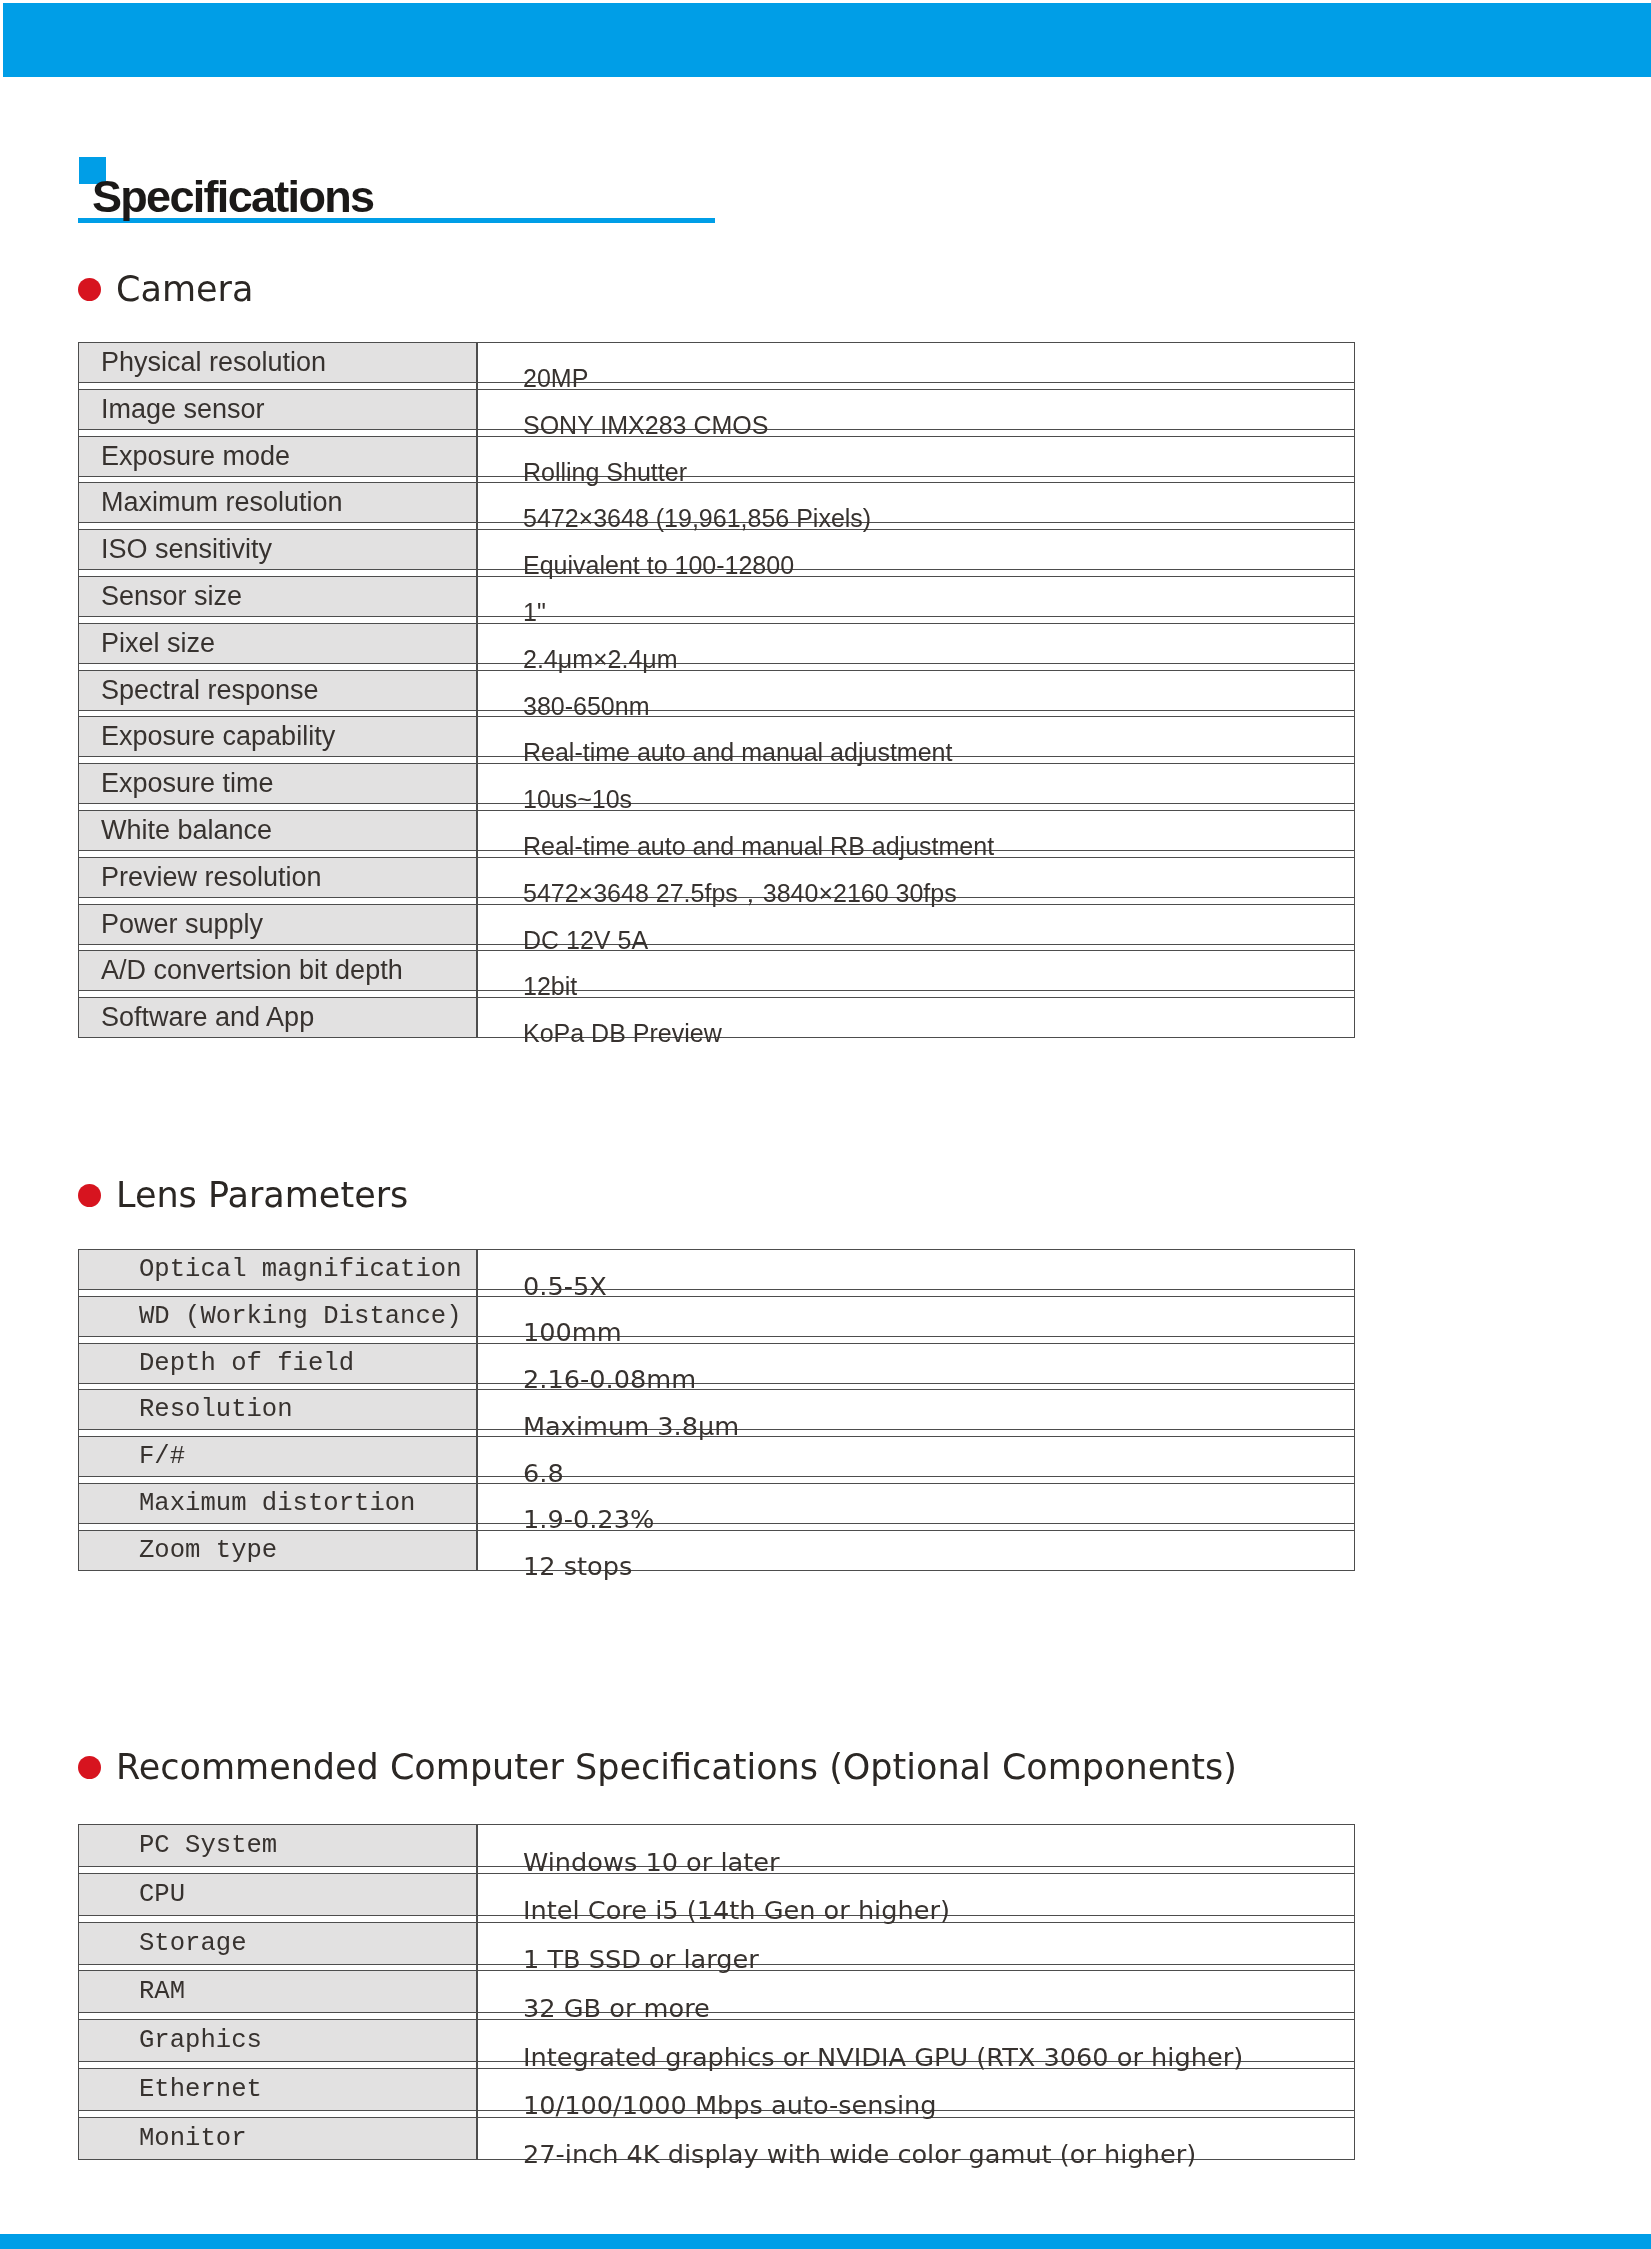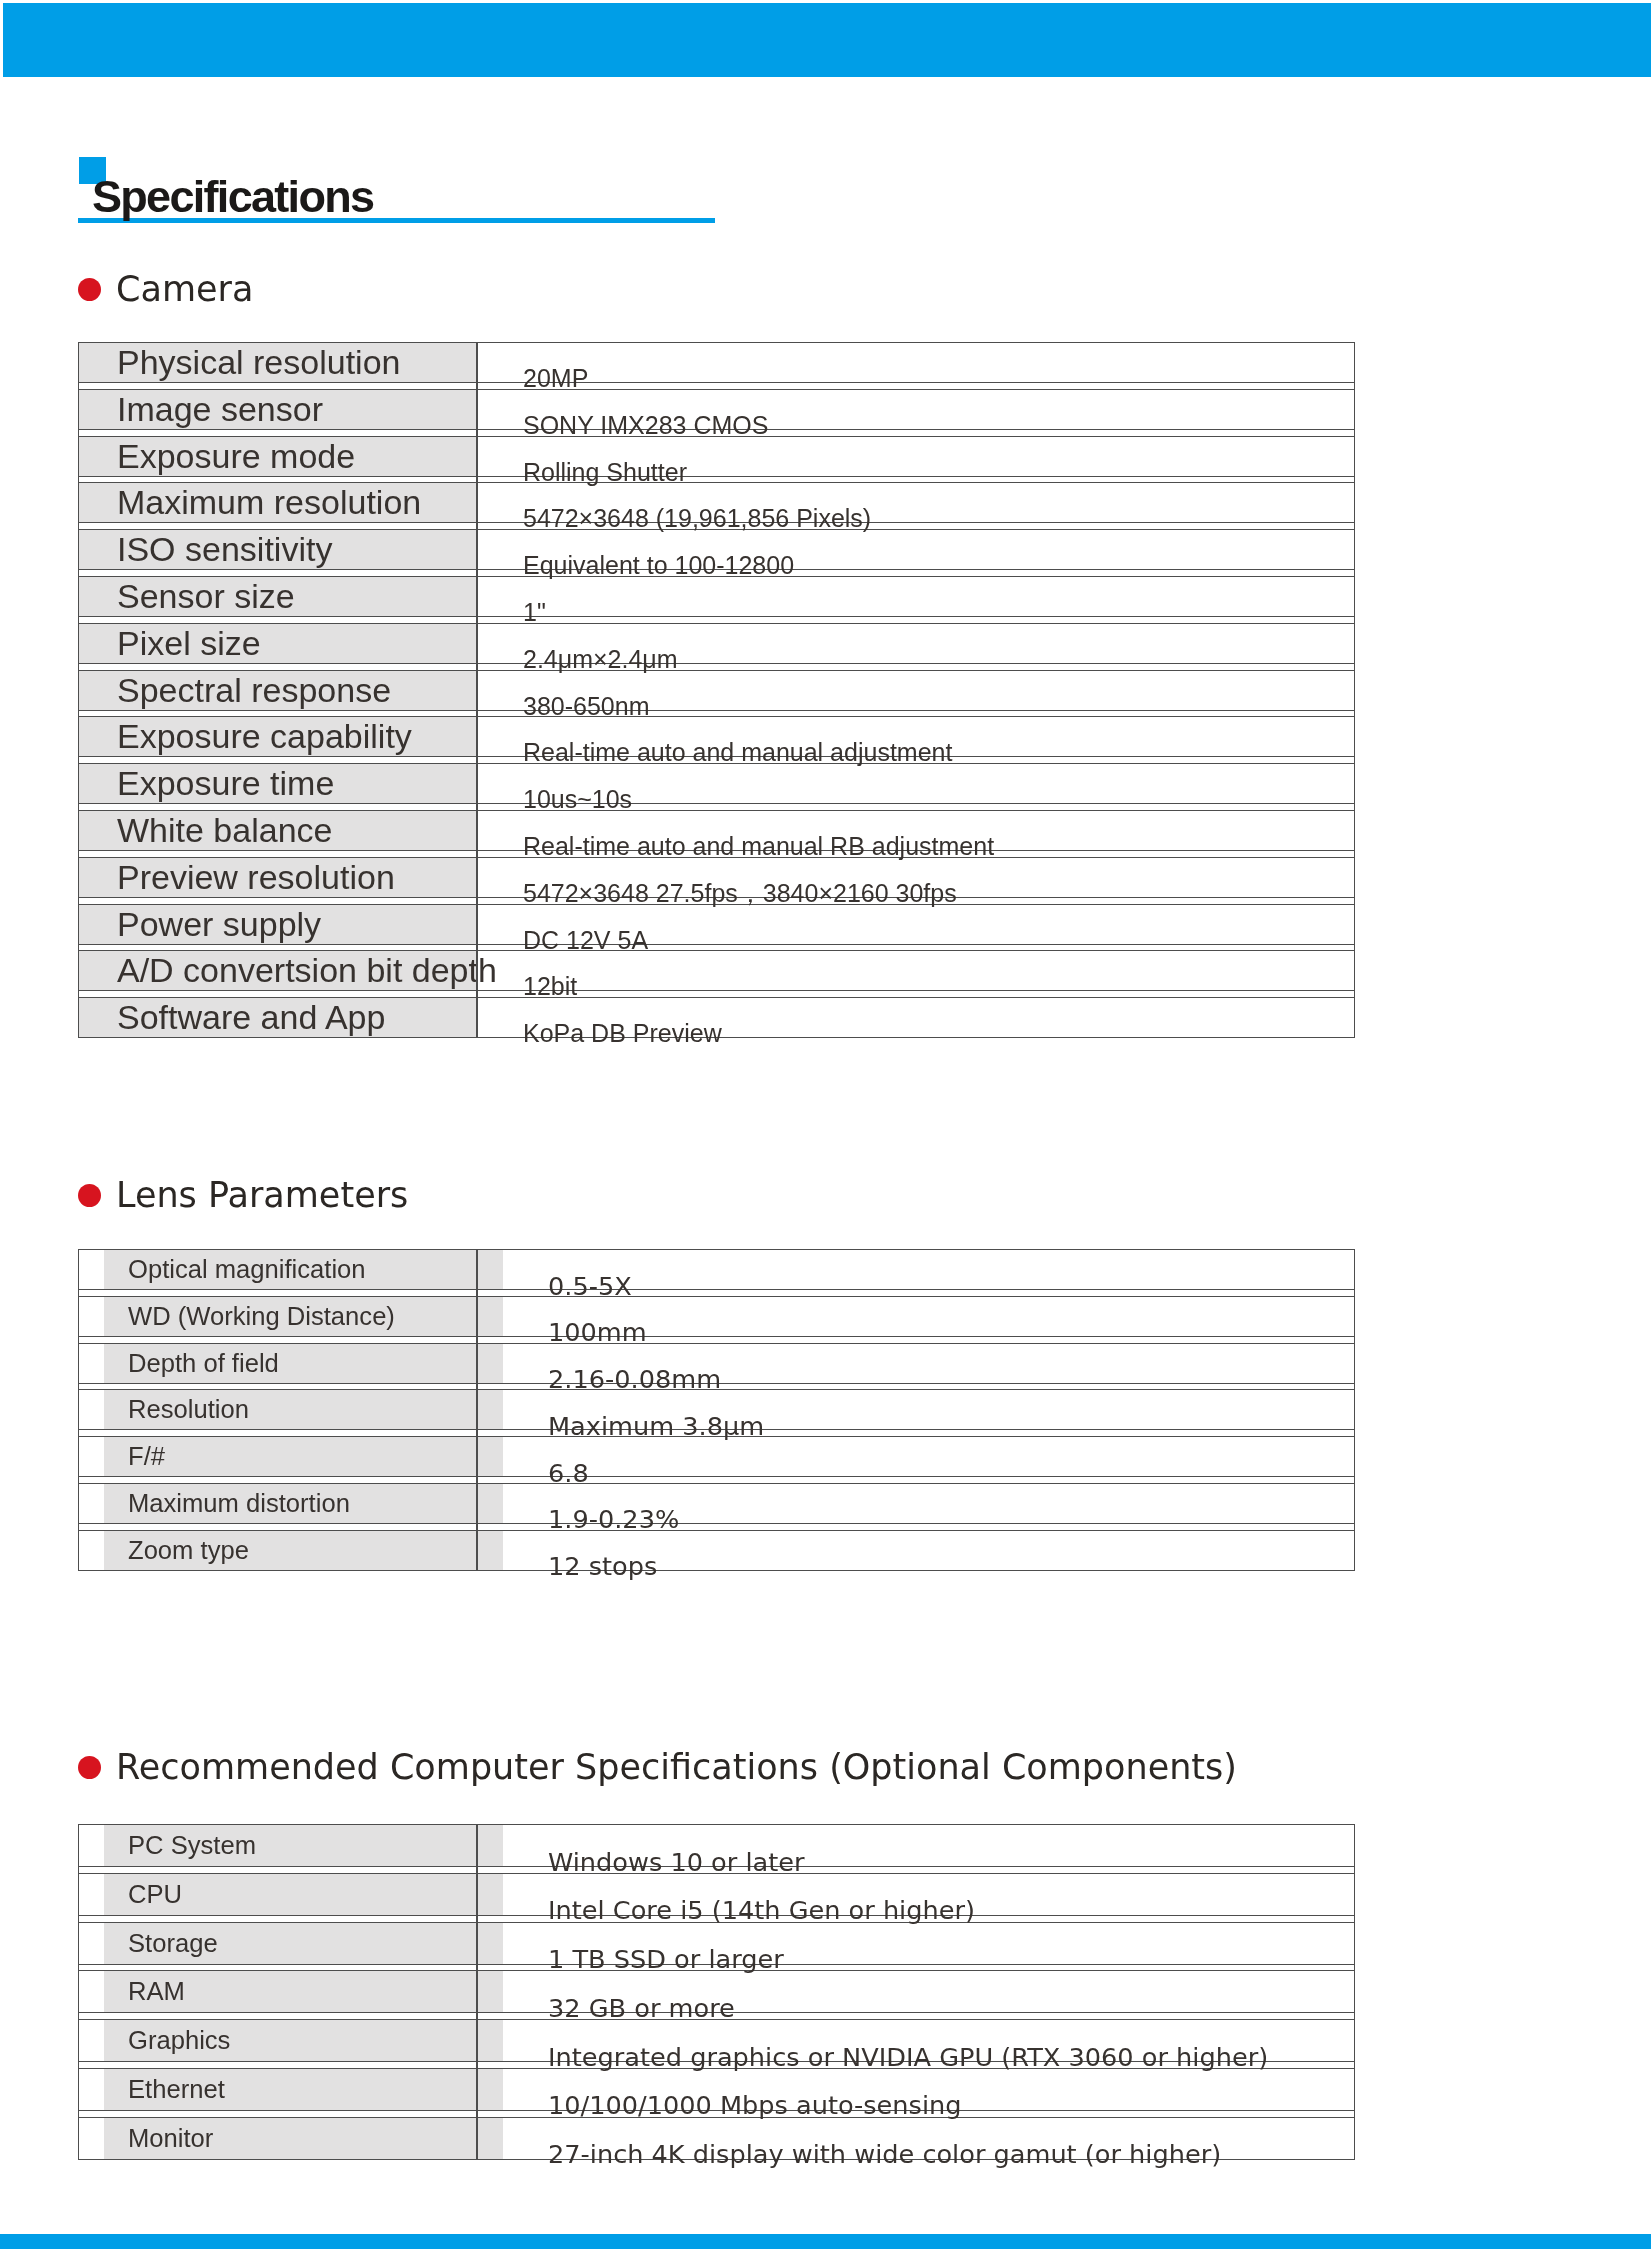--- a/index.html
+++ b/index.html
@@ -40,31 +40,30 @@
 
   .trow {
     display:flex; height:41px; box-sizing:border-box; margin-bottom:5.8px;
     border-top:1.7px solid #4d4d4d; border-bottom:1.7px solid #4d4d4d;
   }
   .trow:last-child { margin-bottom:0; }
   #table-computer .trow { height:43px; }
 
   .tlabel {
     width:399px; flex:none; box-sizing:border-box; background:#e2e1e1;
-    display:flex; align-items:center; padding-left:38px;
-    font-size:34px; color:#37322f; white-space:nowrap;
+    display:flex; align-items:center; padding-left:22px;
+    font-size:27px; color:#37322f; white-space:nowrap;
   }
   .tvalue {
     flex:1; box-sizing:border-box; display:flex; align-items:center;
     padding-left:45px; font-size:25px; color:#37322f; white-space:nowrap;margin-top:32px;
   }
   #table-lens .tlabel, #table-computer .tlabel {
-    padding-left:24px; font-size:25.6px;
-    font-family:Liberation Sans, sans-serif;
-    margin-left:25px;
+    padding-left:60px; font-size:25.6px;
+    font-family:Liberation Mono, monospace;
   }
   #table-lens .tvalue, #table-computer .tvalue {
     font-size:25.6px;
     font-family:"DejaVu Sans","Liberation Sans",sans-serif;
   }
 </style>
 </head>
 <body>
 
 <div class="page">

